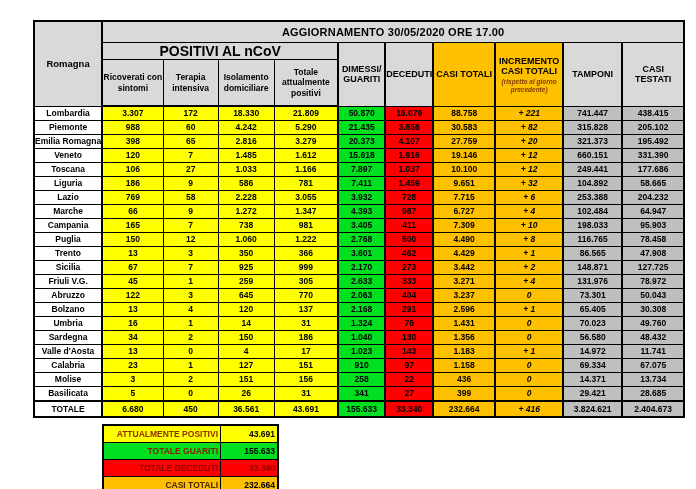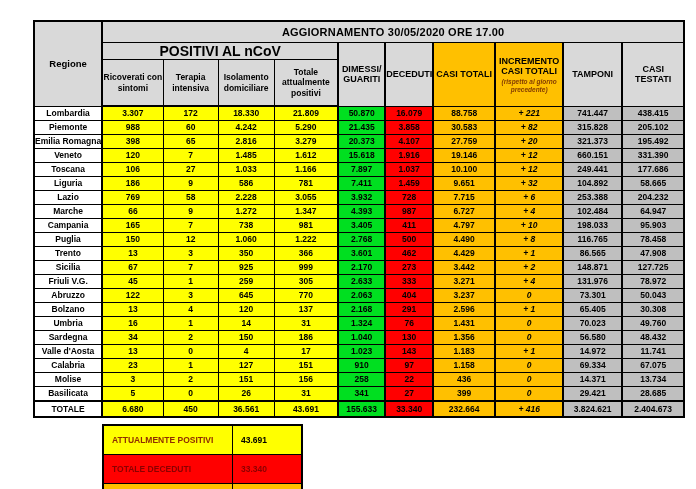--- a/index.html
+++ b/index.html
@@ -29,21 +29,21 @@
   .c-green{background:var(--green);color:#7a1b00;}
   .c-red{background:var(--red);color:#8b0000;}
   .c-casi{background:var(--orange);color:#000;}
   .c-incr{background:var(--orange);color:#404040;font-style:italic;}
   .c-grey{background:var(--data-grey);color:#262626;}
   .main tr.total td{border-top-width:2px;height:14px;}
 
   table.legend{position:absolute;left:102px;top:424px;border-collapse:collapse;
                border:2px solid #000;table-layout:fixed;}
   .legend td{border:1px solid #000;height:12px;line-height:12px;font-weight:bold;
-             font-size:8.5px;text-align:left;padding:8px;white-space:nowrap;overflow:hidden;}
+             font-size:8.5px;text-align:right;padding:2px;white-space:nowrap;overflow:hidden;}
   .lg-label{width:112px;}
   .lg-value{width:52px;}
   .bg-yellow{background:var(--yellow);}
   .bg-green{background:var(--green);}
   .bg-red{background:var(--red);}
   .bg-orange{background:var(--orange);}
   .row-yellow .lg-label{color:#8f2e00;}  .row-yellow .lg-value{color:#000;}
   .row-green  .lg-label{color:#8b1a00;}  .row-green  .lg-value{color:#000;}
   .row-red    td{color:#8b0000;margin-top:44px;}
   .row-orange .lg-label{color:#4a2800;}  .row-orange .lg-value{color:#000;}
@@ -62,21 +62,21 @@
         <col style="width:64px">
         <col style="width:47px">
       <col style="width:48px">
         <col style="width:62px">
         <col style="width:68px">
       <col style="width:59px">
         <col style="width:62px">
     </colgroup>
     <thead>
       <tr class="r-banner">
-        <th class="corner h-grey" rowspan="3">Regione</th>
+        <th class="corner h-grey" rowspan="3">Romagna</th>
         <th class="banner h-grey bl2" colspan="10">AGGIORNAMENTO 30/05/2020 ORE 17.00</th>
       </tr>
       <tr class="r-group">
         <th class="group h-grey bl2" colspan="4">POSITIVI AL nCoV</th>
         <th class="mainh h-grey bl2" rowspan="2">DIMESSI/ GUARITI</th>
         <th class="mainh h-grey bl2" rowspan="2">DECEDUTI</th>
         <th class="mainh h-orange bl2" rowspan="2">CASI TOTALI</th>
         <th class="mainh h-orange bl2" rowspan="2">
           <div>INCREMENTO CASI TOTALI</div>
           <div class="note">(rispetto al giorno precedente)</div>
@@ -197,21 +197,21 @@
           <td class="c-grey bl2">64.947</td>
         </tr>
         <tr>
           <td class="region">Campania</td>
           <td class="c-yellow bl2">165</td>
           <td class="c-yellow">7</td>
           <td class="c-yellow">738</td>
           <td class="c-tot">981</td>
           <td class="c-green bl2">3.405</td>
           <td class="c-red bl2">411</td>
-          <td class="c-casi bl2">4.797</td>
+          <td class="c-casi bl2">7.309</td>
           <td class="c-incr bl2">+ 10</td>
           <td class="c-grey bl2">198.033</td>
           <td class="c-grey bl2">95.903</td>
         </tr>
         <tr>
           <td class="region">Puglia</td>
           <td class="c-yellow bl2">150</td>
           <td class="c-yellow">12</td>
           <td class="c-yellow">1.060</td>
           <td class="c-tot">1.222</td>
@@ -380,20 +380,24 @@
         </tr>
       </tbody>
   </table>
 
   <table class="legend">
     <tbody id="legend-rows">
         <tr class="row-yellow">
           <td class="lg-label bg-yellow">ATTUALMENTE POSITIVI</td>
           <td class="lg-value bg-yellow">43.691</td>
         </tr>
+        <tr class="row-green">
+          <td class="lg-label bg-green">TOTALE GUARITI</td>
+          <td class="lg-value bg-green">155.633</td>
+        </tr>
         <tr class="row-red">
           <td class="lg-label bg-red">TOTALE DECEDUTI</td>
           <td class="lg-value bg-red">33.340</td>
         </tr>
         <tr class="row-orange">
           <td class="lg-label bg-orange">CASI TOTALI</td>
           <td class="lg-value bg-orange">232.664</td>
         </tr>
       </tbody>
   </table>

